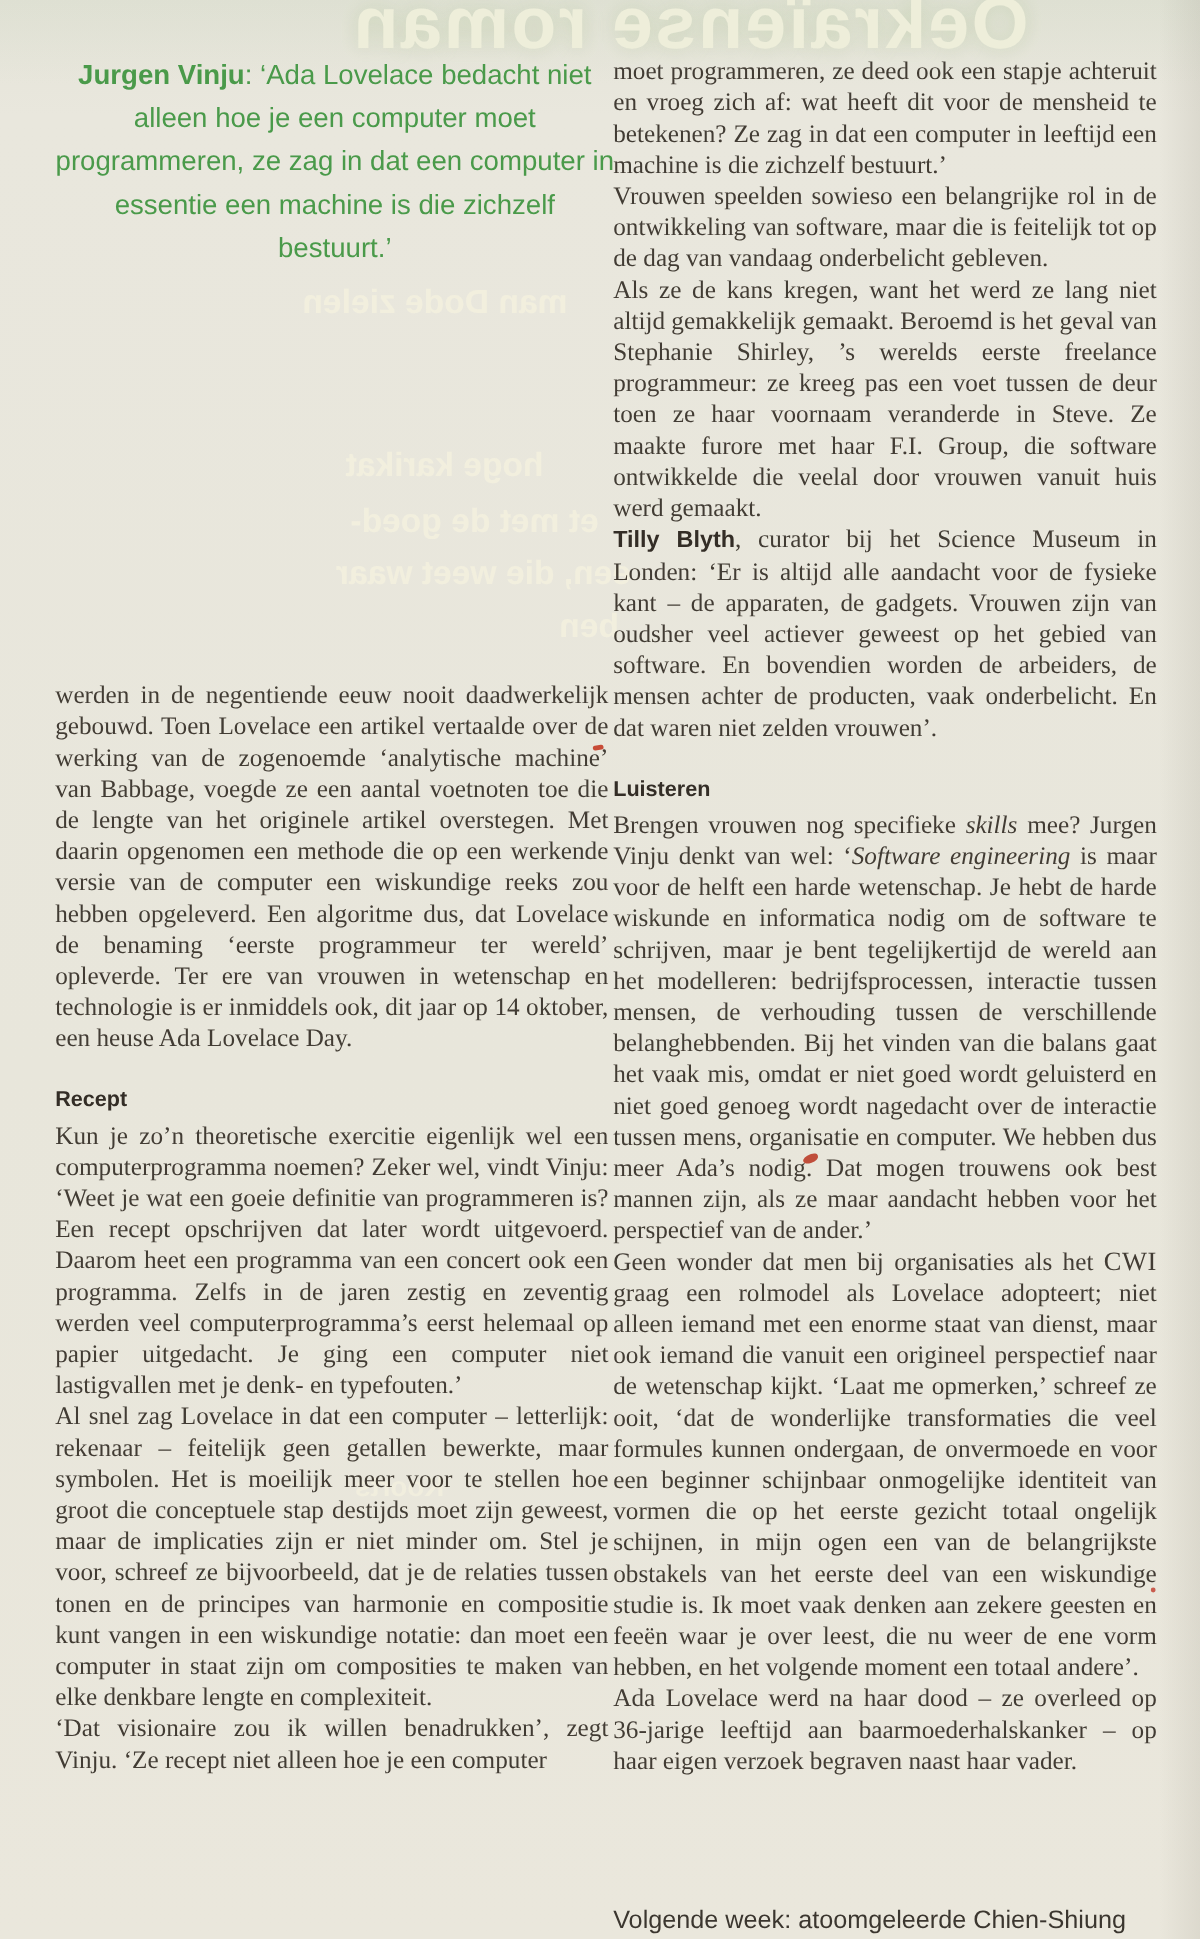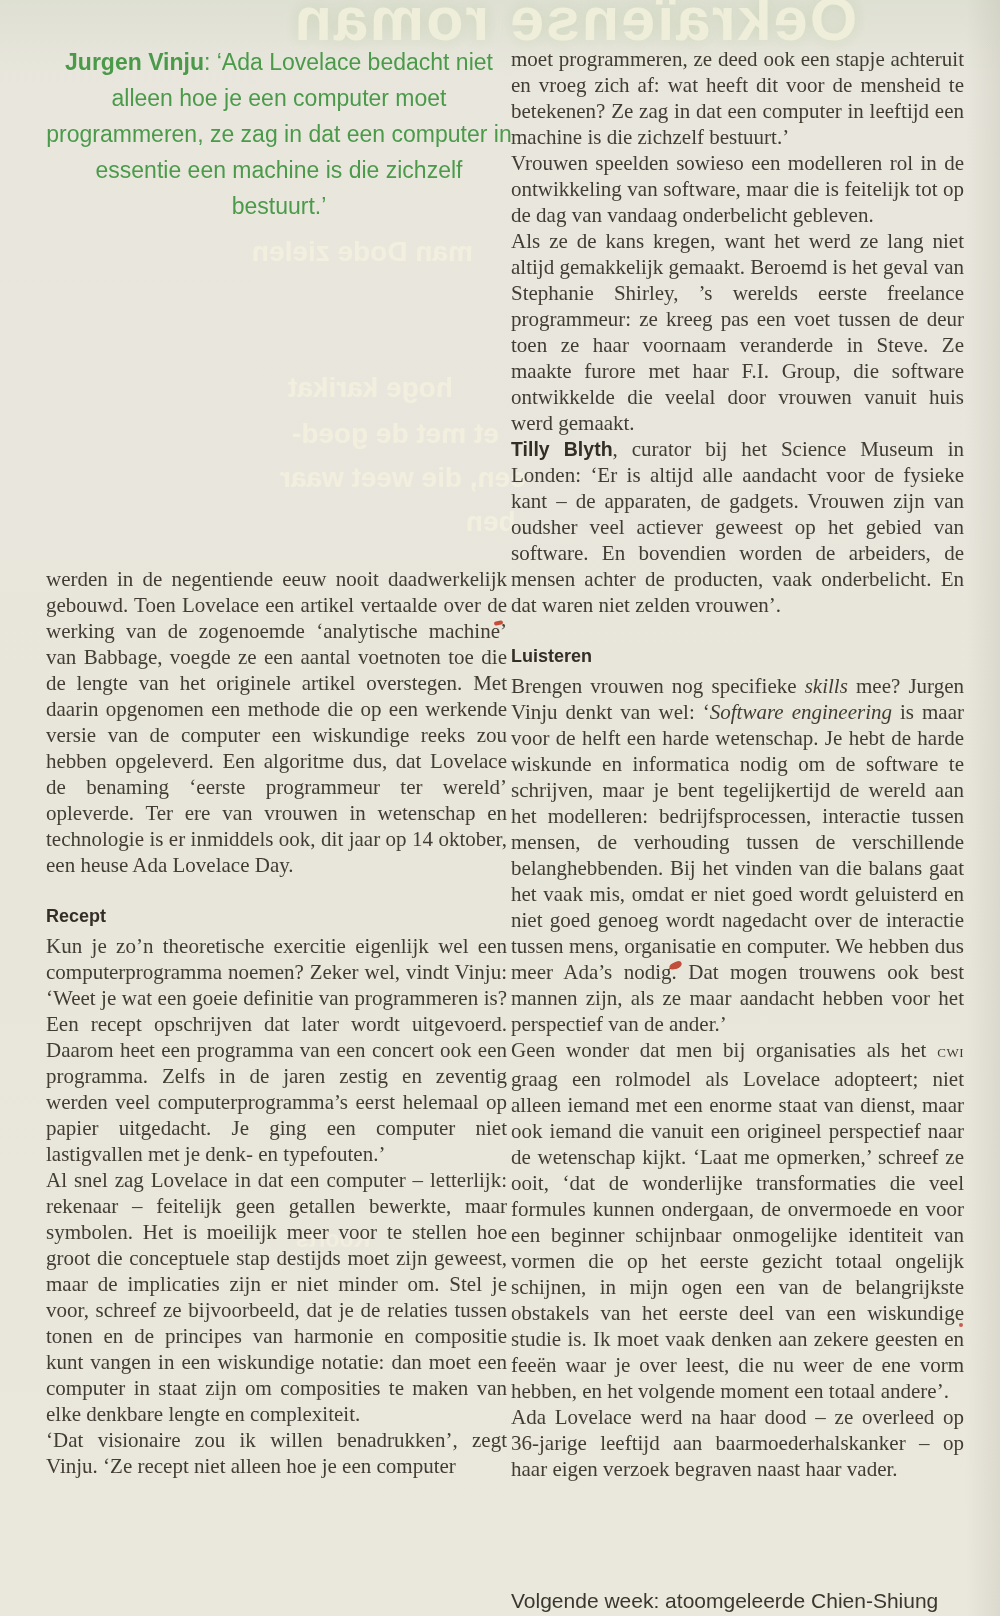--- a/index.html
+++ b/index.html
@@ -44,21 +44,21 @@
 
   .section-heading {
     font-family:"Liberation Sans", sans-serif;
     font-size:18px; line-height:26px; font-weight:700; color:#332d26;
     margin:25px 0 4px 0;
   }
 
   .run-b { font-family:"Liberation Sans", sans-serif; font-weight:700;
            font-size:19.5px; color:#332d26; }
   .run-i { font-style:italic; }
-  .run-sc { font-size:13px; letter-spacing:0.5px; }
+  .run-sc { font-size:22px; letter-spacing:0.5px; }
 
   .footer-note {
     position:absolute; left:511px; top:1553px; width:453px;
     font-family:"Liberation Sans", sans-serif; font-size:21px; color:#3b362f;margin-top:36px;
   }
 
   
   .red-dash   { position:absolute; left:494px; top:621px; width:9px;  height:4px;
                 background:#c43b25; border-radius:2px; transform:rotate(-10deg); opacity:0.9; }
   .red-smudge { position:absolute; left:669px; top:962px; width:13px; height:7px;
@@ -86,21 +86,21 @@
   <div class="col left-body">
     <p><span>werden in de negentiende eeuw nooit daadwerkelijk gebouwd. Toen Lovelace een artikel vertaalde over de werking van de zogenoemde ‘analytische machine’ van Babbage, voegde ze een aantal voetnoten toe die de lengte van het originele artikel overstegen. Met daarin opgenomen een methode die op een werkende versie van de computer een wiskundige reeks zou hebben opgeleverd. Een algoritme dus, dat Lovelace de benaming ‘eerste programmeur ter wereld’ opleverde. Ter ere van vrouwen in wetenschap en technologie is er inmiddels ook, dit jaar op 14 oktober, een heuse Ada Lovelace Day.</span></p>
     <h3 class="section-heading">Recept</h3>
     <p><span>Kun je zo’n theoretische exercitie eigenlijk wel een computerprogramma noemen? Zeker wel, vindt Vinju: ‘Weet je wat een goeie definitie van programmeren is? Een recept opschrijven dat later wordt uitgevoerd. Daarom heet een programma van een concert ook een programma. Zelfs in de jaren zestig en zeventig werden veel computerprogramma’s eerst helemaal op papier uitgedacht. Je ging een computer niet lastigvallen met je denk- en typefouten.’</span></p>
     <p><span>Al snel zag Lovelace in dat een computer – letterlijk: rekenaar – feitelijk geen getallen bewerkte, maar symbolen. Het is moeilijk meer voor te stellen hoe groot die conceptuele stap destijds moet zijn geweest, maar de implicaties zijn er niet minder om. Stel je voor, schreef ze bijvoorbeeld, dat je de relaties tussen tonen en de principes van harmonie en compositie kunt vangen in een wiskundige notatie: dan moet een computer in staat zijn om composities te maken van elke denkbare lengte en complexiteit.</span></p>
     <p><span>‘Dat visionaire zou ik willen benadrukken’, zegt Vinju. ‘Ze recept niet alleen hoe je een computer</span></p>
   </div>
 
   <div class="col right-body">
     <p><span>moet programmeren, ze deed ook een stapje achteruit en vroeg zich af: wat heeft dit voor de mensheid te betekenen? Ze zag in dat een computer in leeftijd een machine is die zichzelf bestuurt.’</span></p>
-    <p><span>Vrouwen speelden sowieso een modelleren rol in de ontwikkeling van software, maar die is feitelijk tot op de dag van vandaag onderbelicht gebleven.</span></p>
+    <p><span>Vrouwen speelden sowieso een belangrijke rol in de ontwikkeling van software, maar die is feitelijk tot op de dag van vandaag onderbelicht gebleven.</span></p>
     <p><span>Als ze de kans kregen, want het werd ze lang niet altijd gemakkelijk gemaakt. Beroemd is het geval van Stephanie Shirley, ’s werelds eerste freelance programmeur: ze kreeg pas een voet tussen de deur toen ze haar voornaam veranderde in Steve. Ze maakte furore met haar F.I. Group, die software ontwikkelde die veelal door vrouwen vanuit huis werd gemaakt.</span></p>
     <p><span class="run-b">Tilly Blyth</span><span>, curator bij het Science Museum in Londen: ‘Er is altijd alle aandacht voor de fysieke kant – de apparaten, de gadgets. Vrouwen zijn van oudsher veel actiever geweest op het gebied van software. En bovendien worden de arbeiders, de mensen achter de producten, vaak onderbelicht. En dat waren niet zelden vrouwen’.</span></p>
     <h3 class="section-heading">Luisteren</h3>
     <p><span>Brengen vrouwen nog specifieke </span><span class="run-i">skills</span><span> mee? Jurgen Vinju denkt van wel: ‘</span><span class="run-i">Software engineering</span><span> is maar voor de helft een harde wetenschap. Je hebt de harde wiskunde en informatica nodig om de software te schrijven, maar je bent tegelijkertijd de wereld aan het modelleren: bedrijfsprocessen, interactie tussen mensen, de verhouding tussen de verschillende belanghebbenden. Bij het vinden van die balans gaat het vaak mis, omdat er niet goed wordt geluisterd en niet goed genoeg wordt nagedacht over de interactie tussen mens, organisatie en computer. We hebben dus meer Ada’s nodig. Dat mogen trouwens ook best mannen zijn, als ze maar aandacht hebben voor het perspectief van de ander.’</span></p>
     <p><span>Geen wonder dat men bij organisaties als het </span><span class="run-sc">CWI</span><span> graag een rolmodel als Lovelace adopteert; niet alleen iemand met een enorme staat van dienst, maar ook iemand die vanuit een origineel perspectief naar de wetenschap kijkt. ‘Laat me opmerken,’ schreef ze ooit, ‘dat de wonderlijke transformaties die veel formules kunnen ondergaan, de onvermoede en voor een beginner schijnbaar onmogelijke identiteit van vormen die op het eerste gezicht totaal ongelijk schijnen, in mijn ogen een van de belangrijkste obstakels van het eerste deel van een wiskundige studie is. Ik moet vaak denken aan zekere geesten en feeën waar je over leest, die nu weer de ene vorm hebben, en het volgende moment een totaal andere’.</span></p>
     <p><span>Ada Lovelace werd na haar dood – ze overleed op 36-jarige leeftijd aan baarmoederhalskanker – op haar eigen verzoek begraven naast haar vader.</span></p>
   </div>
 
   <div class="footer-note">Volgende week: atoomgeleerde Chien-Shiung Wu</div>
 

